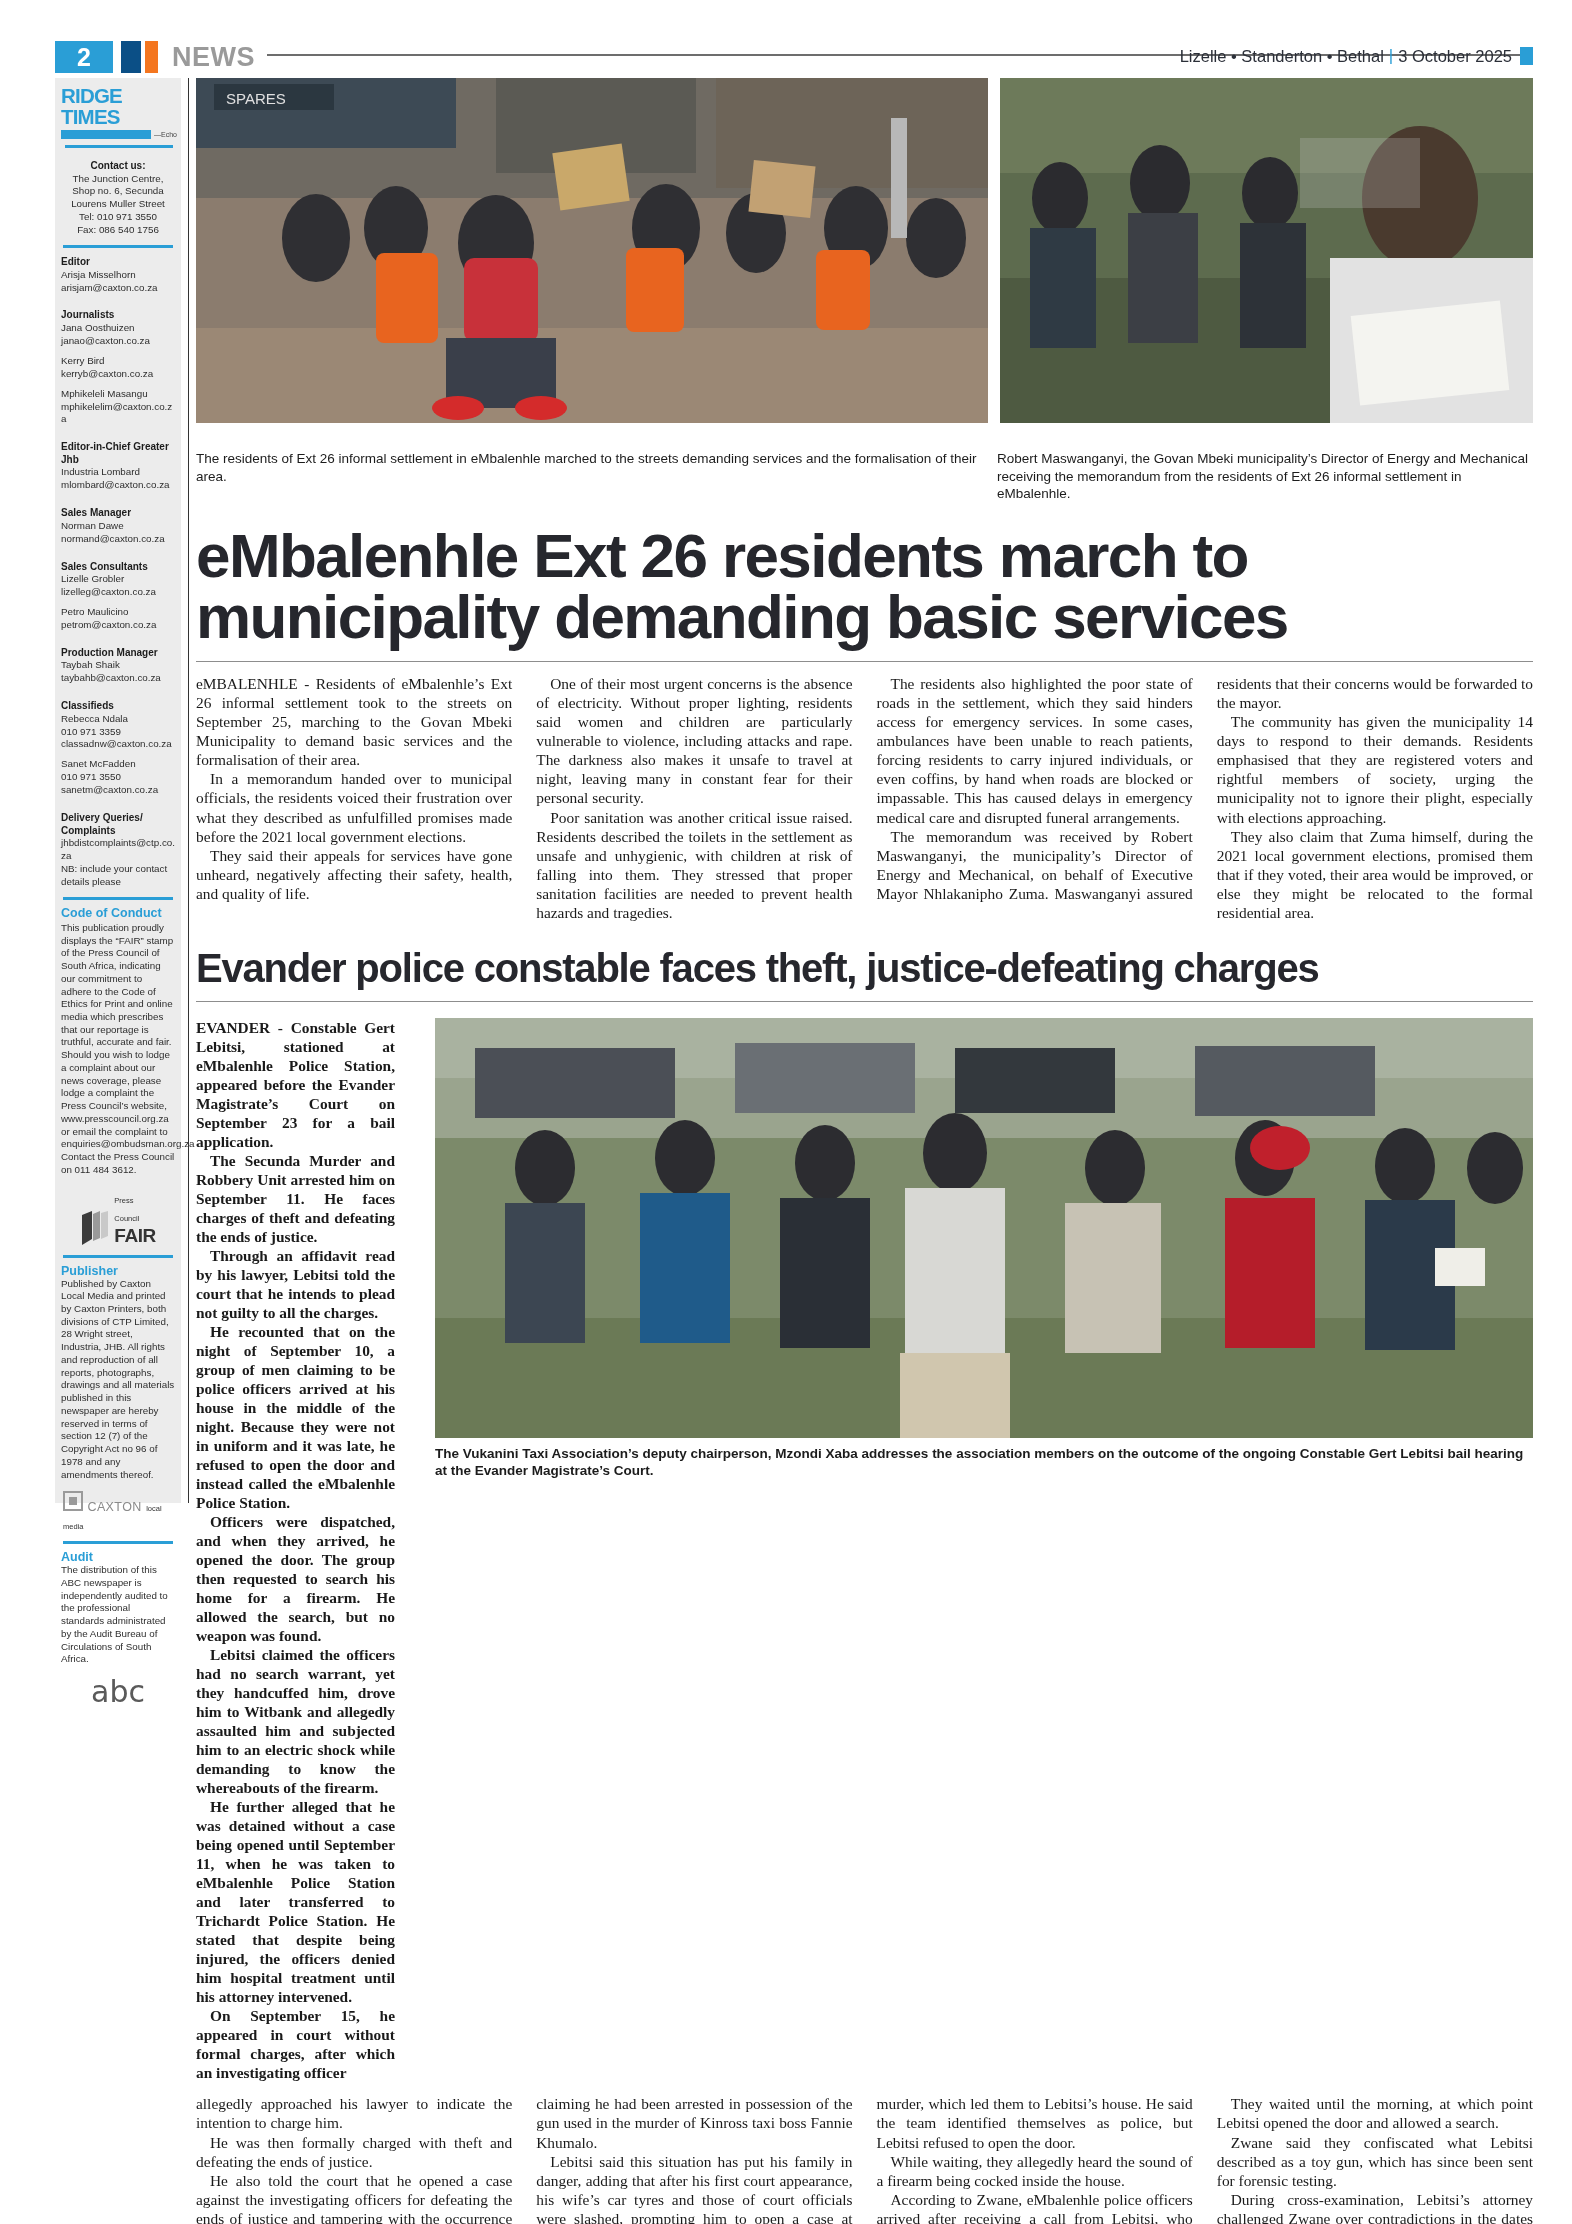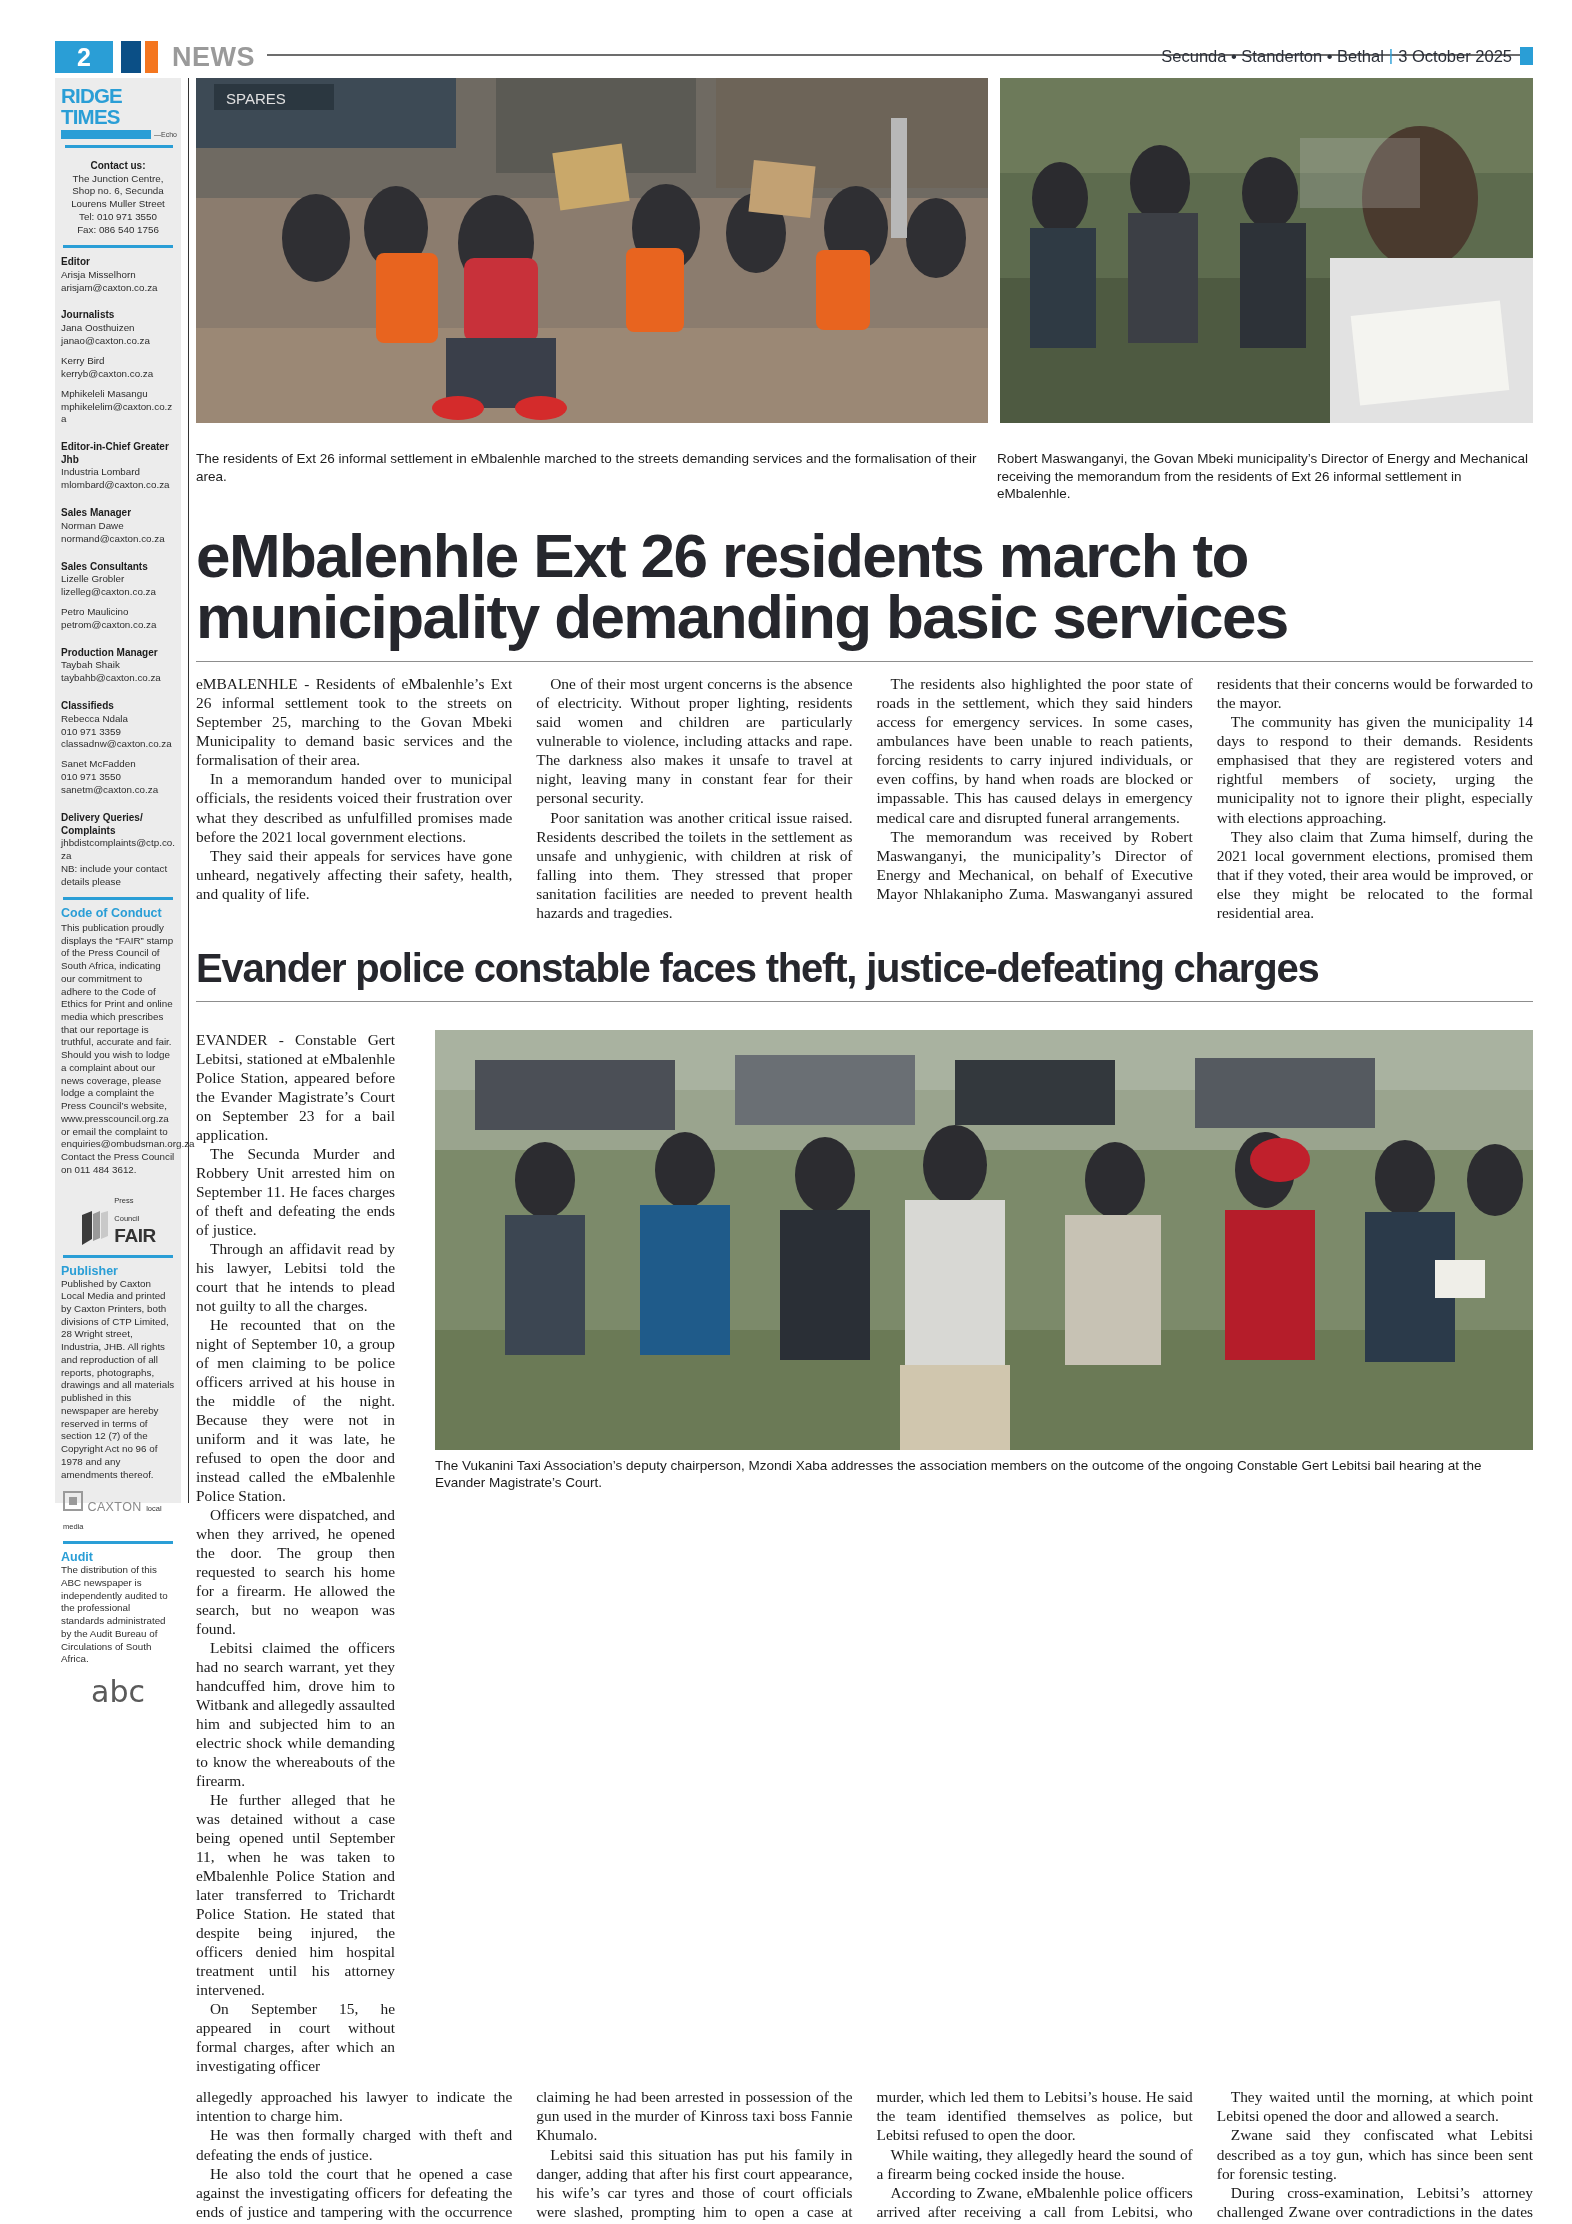--- a/index.html
+++ b/index.html
@@ -103,21 +103,21 @@
   .cols4 p { text-indent: 14px; margin:0; }
   .cols4 p.first { text-indent: 0; }
 
   .headline-2 {
     font-family: "Liberation Sans", sans-serif;
     font-weight: bold; font-size: 40px; letter-spacing: -1.2px; color: #26272d;
     margin-top: 24px;
   }
   .rule-2 { height:1px; background:#8d8d8d; margin-top: 10px; }
 
-  .article2-top { display:flex; gap: 40px; margin-top: 28px; }
+  .article2-top { display:flex; gap: 40px; margin-top: 16px; font-weight: bold; }
   .a2-col-left {
     width: 215px;
     font-family: "Liberation Serif", serif;
     font-size: 15.4px; line-height: 1.235; color:#1a1a1a; text-align: justify;
   }
   .a2-col-left p { text-indent: 14px; margin:0; }
   .a2-col-left p.first { text-indent:0; }
   .a2-photo-wrap { width: 1098px; }
   .photo-wide { width: 1098px; height: 420px; overflow:hidden; position:relative; background:#777; }
 
@@ -135,21 +135,21 @@
 
 <div class="page">
 
   <div class="masthead-bar">
     <div class="page-num-box">2</div>
     <div class="flag-navy"></div>
     <div class="flag-orange"></div>
     <div class="section-name">NEWS</div>
     <div class="header-rule"></div>
     <div class="header-right">
-      <span class="header-locs">Secunda • Standerton • Bethal</span>
+      <span class="header-locs">Lizelle • Standerton • Bethal</span>
       <span class="header-pipe">|</span>
       <span class="header-date">3 October 2025</span>
       <span class="header-sq"></span>
     </div>
   </div>
 
   <div class="sidebar">
     <div class="logo-block">
       <div class="logo-ridge">RIDGE TIMES</div>
       <div class="logo-sub">

